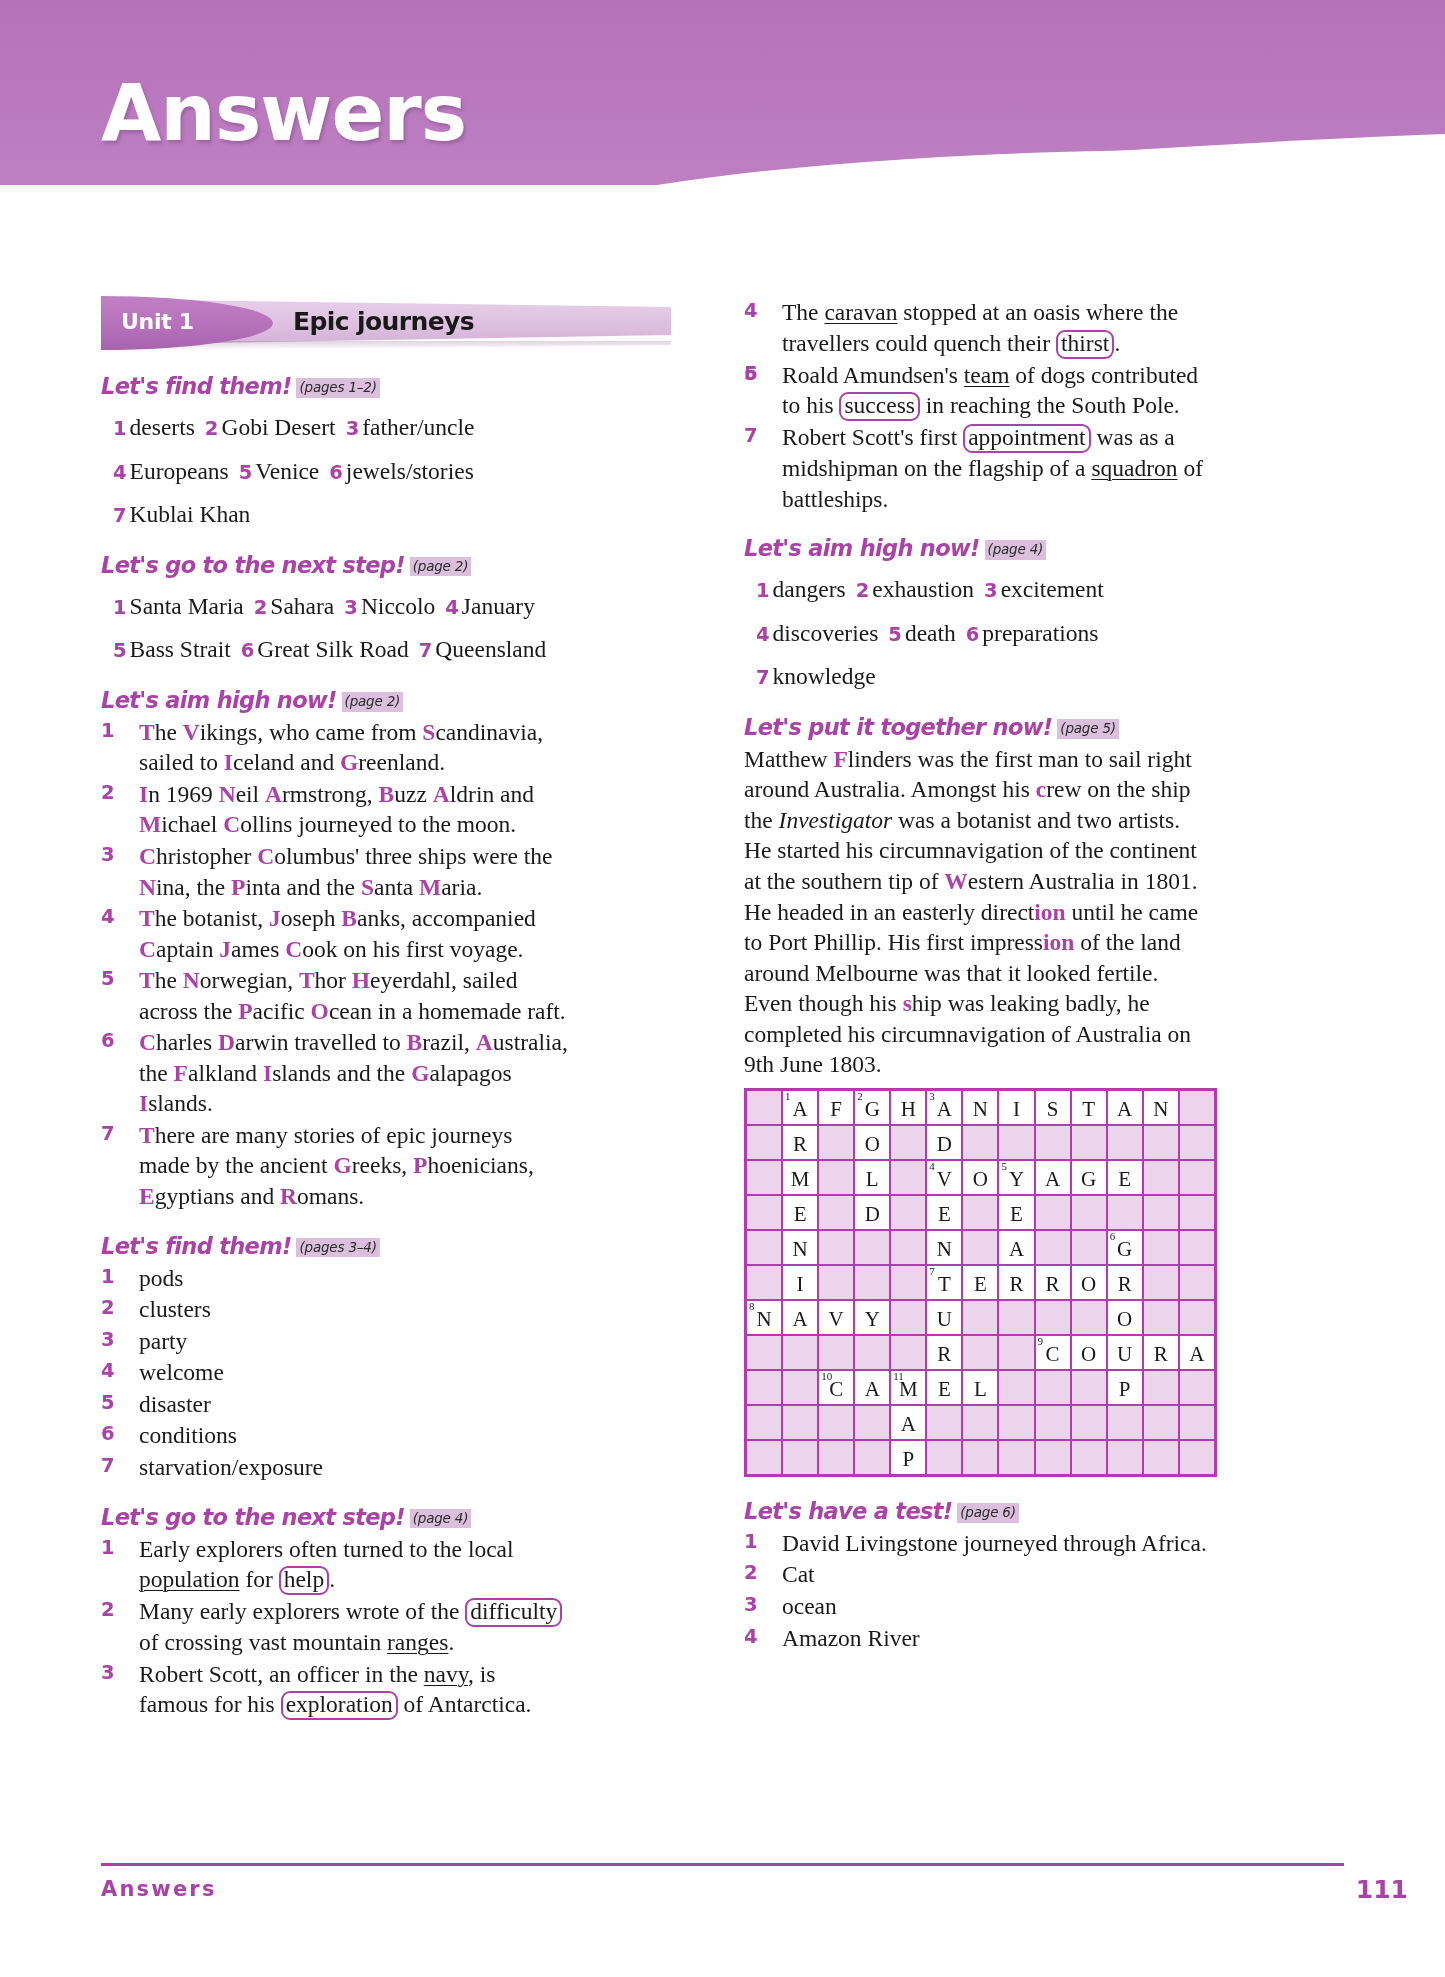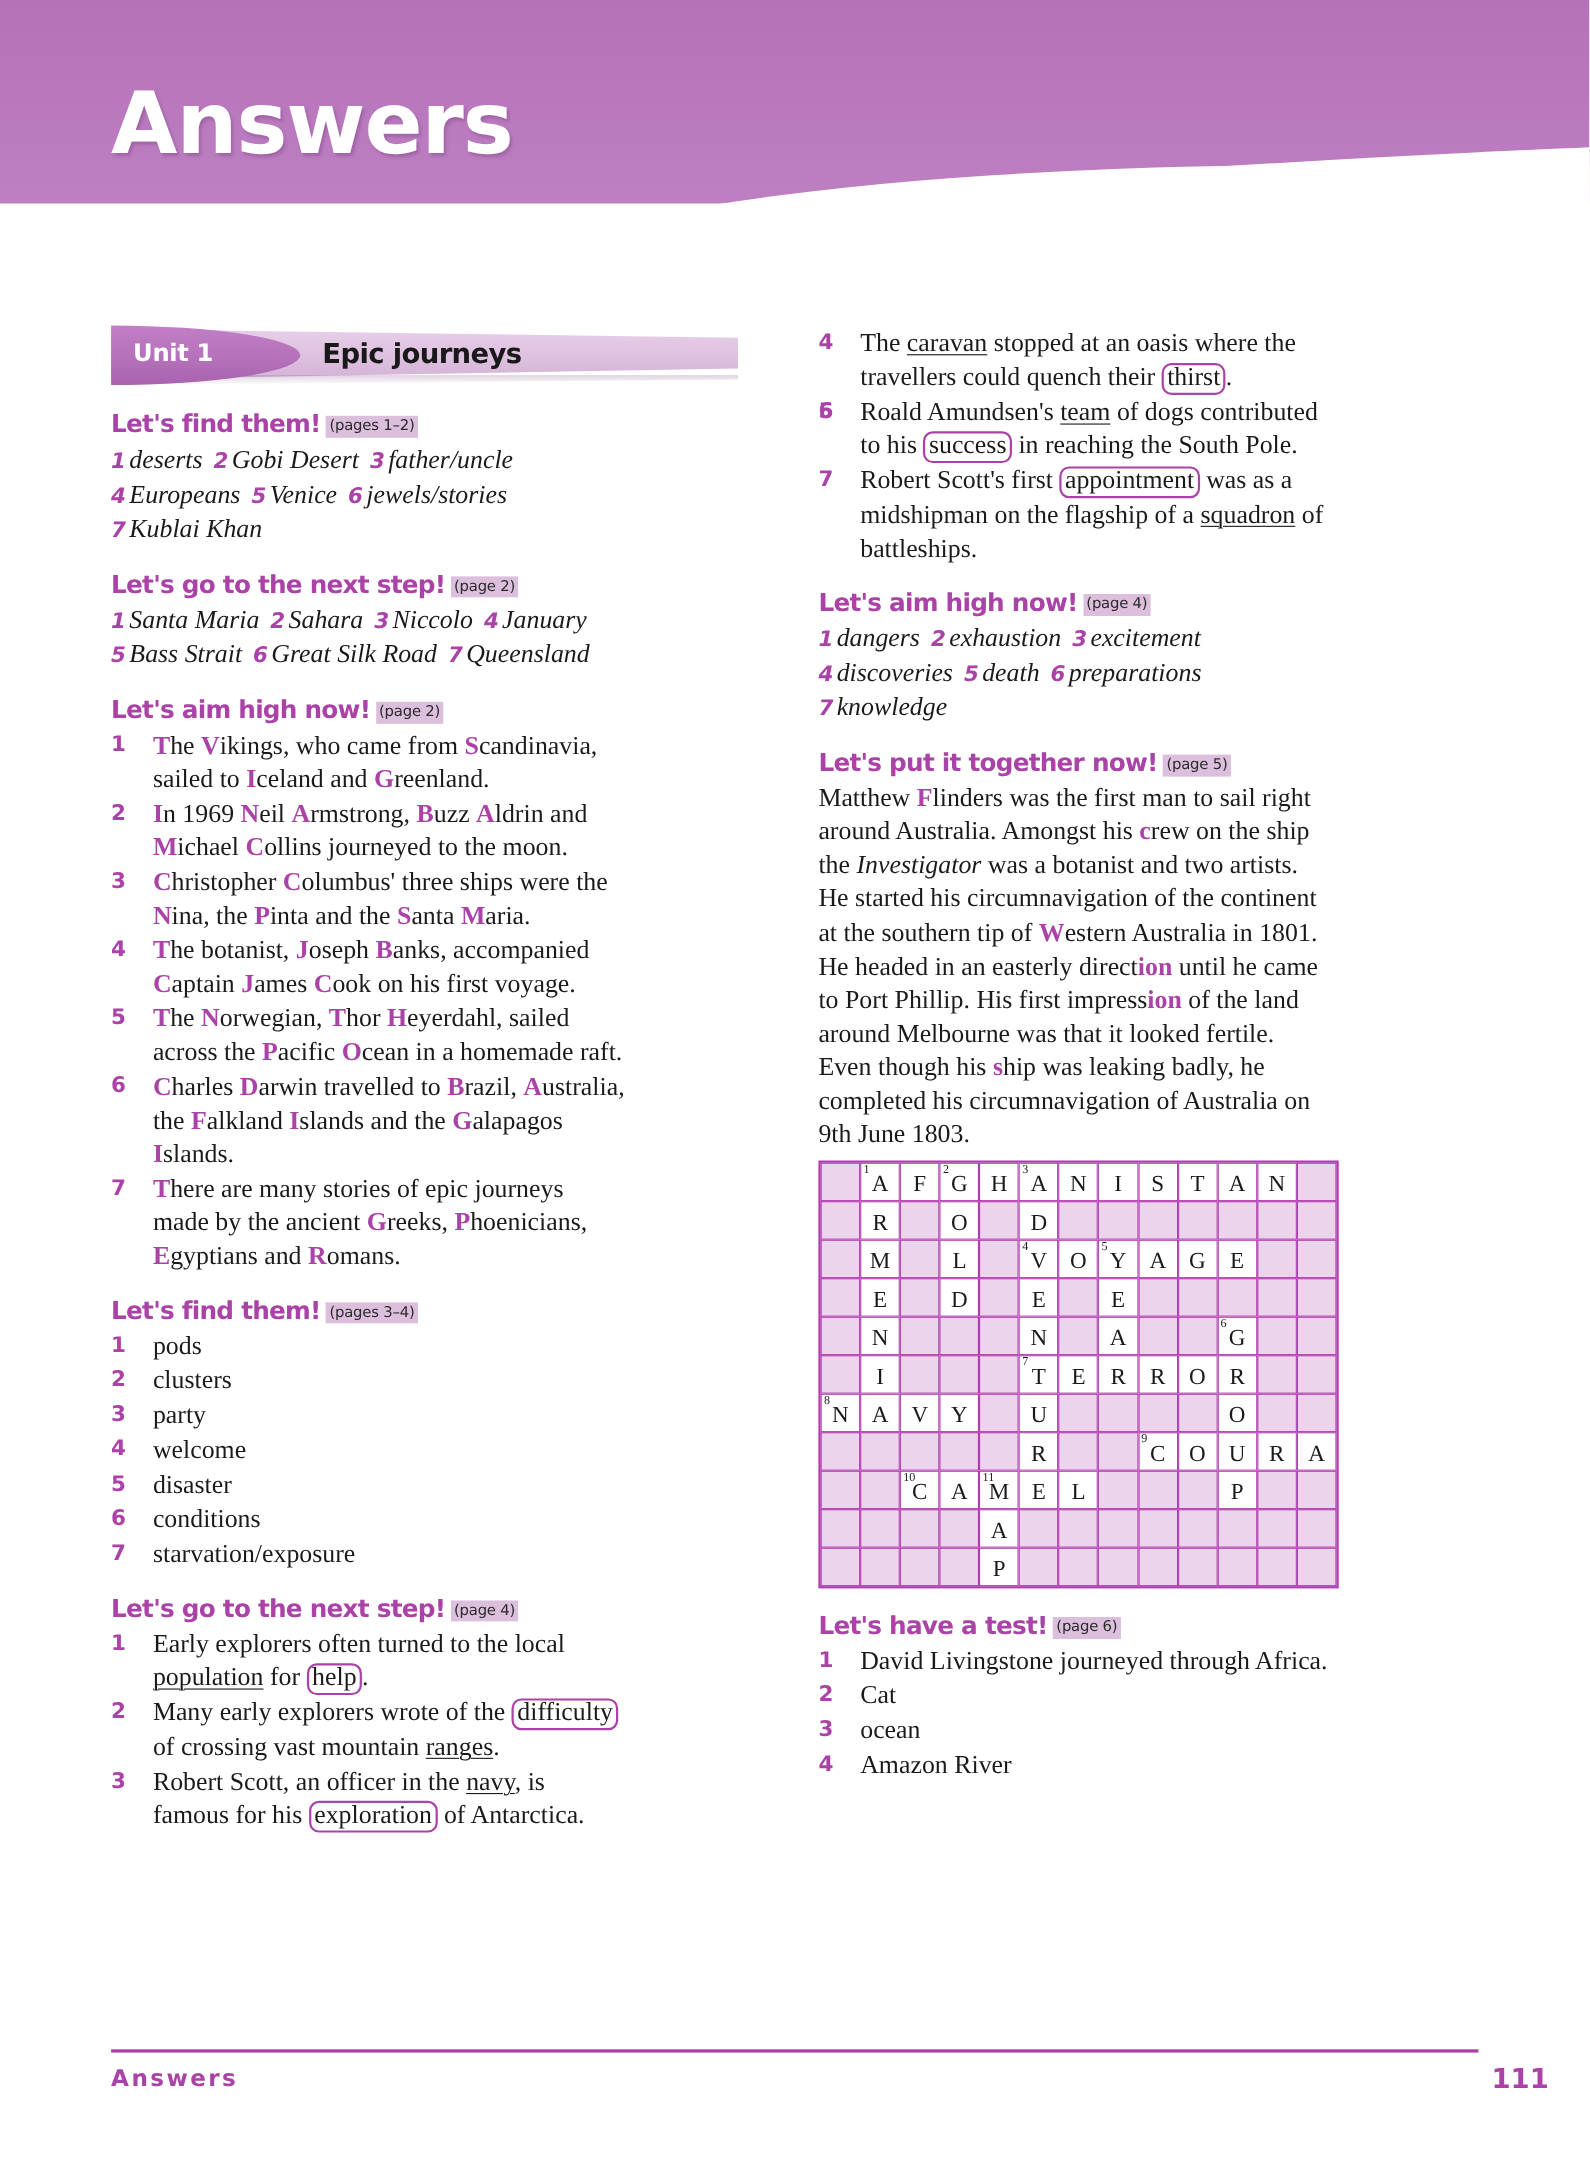--- a/index.html
+++ b/index.html
@@ -76,40 +76,40 @@
     font-size:25px;color:#191919;letter-spacing:-.6px;
   }
 
   
   .section-head{
     font-family:"DejaVu Sans", sans-serif;
     font-weight:bold;font-size:22.5px;color:#ab42a7;
     letter-spacing:-.7px;
     margin:20px 0 3px 0;
     line-height:1.25;
+    font-style:italic;
   }
   .section-head:first-child{margin-top:0;}
   .pageref{
     display:inline-block;
     background:#dcbedd;
     color:#2b2b2b;
     font-family:"DejaVu Sans", sans-serif;
     font-weight:normal;
     font-size:13.5px;
     letter-spacing:-.2px;
     padding:1px 3px 2px 3px;
     margin-left:5px;
     vertical-align:2px;
   }
 
   
   .inline-row{
     font-size:23.5px;color:#1a1a1a;line-height:1.34;
-    margin:0;
-    font-style:italic;
+    margin:12px;
   }
   .inline-row .num{
     color:#ab42a7;font-family:"DejaVu Sans", sans-serif;
     font-weight:bold;font-size:19.5px;margin-right:3px;
   }
   .inline-row .gap{display:inline-block;width:10px;}
 
   
   .numlist{margin:1px 0 0 0;padding:0;list-style:none;}
   .numlist li{

